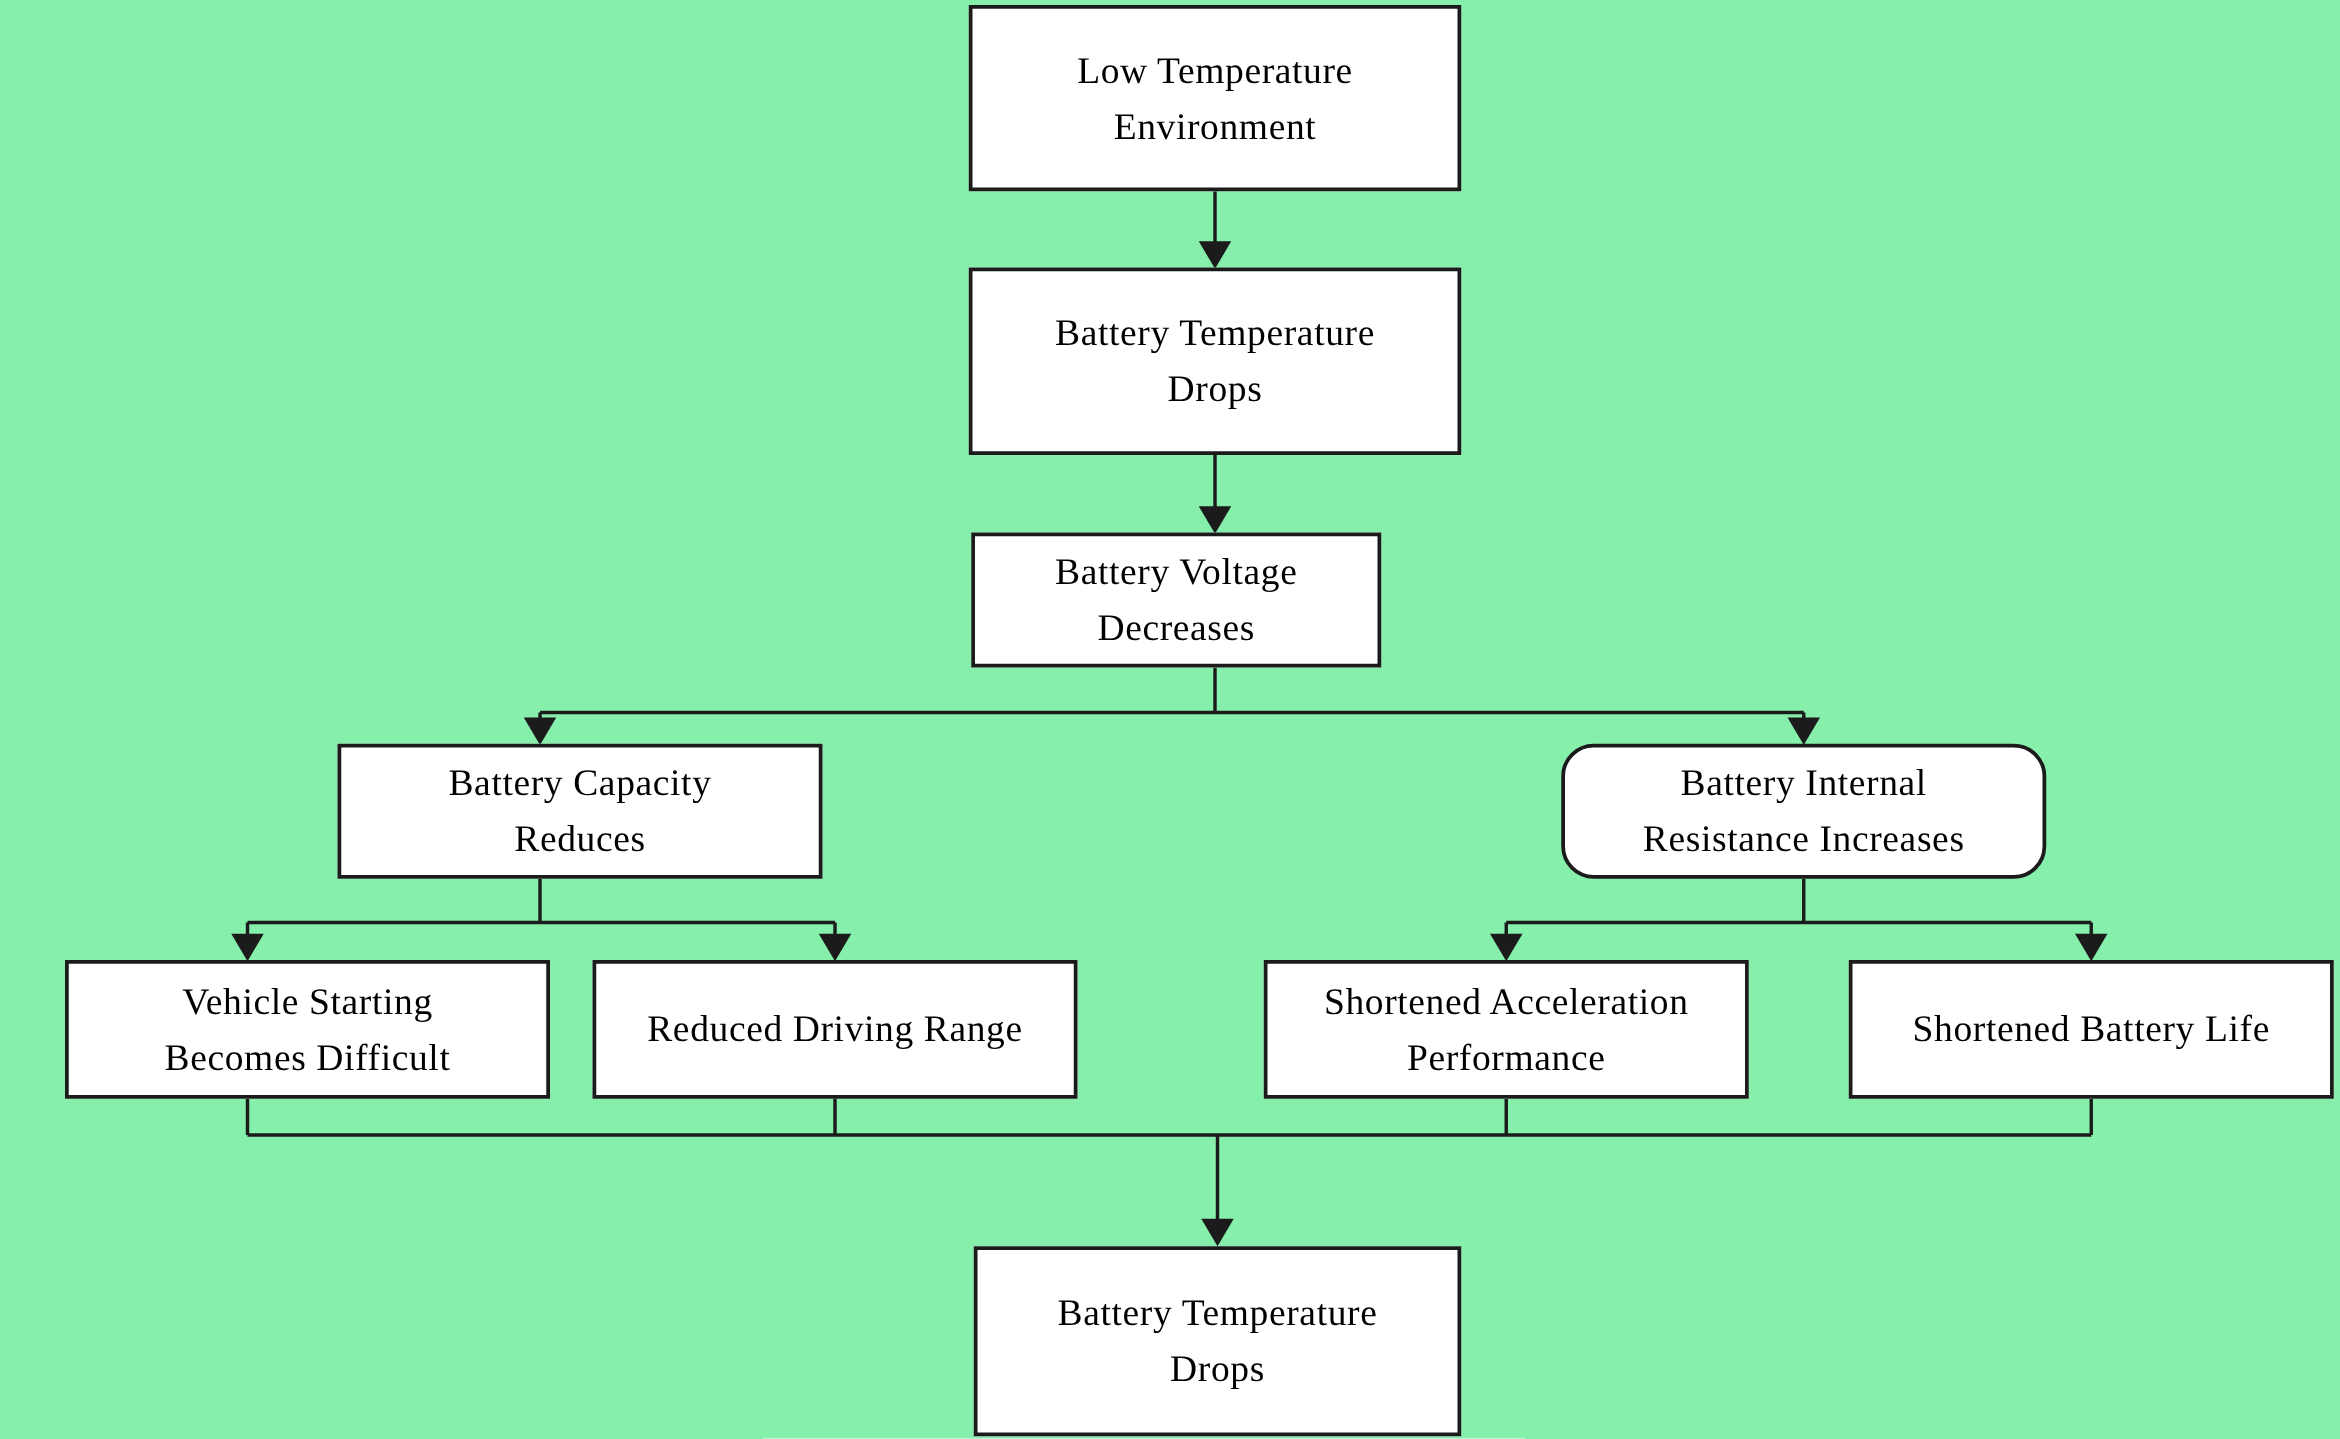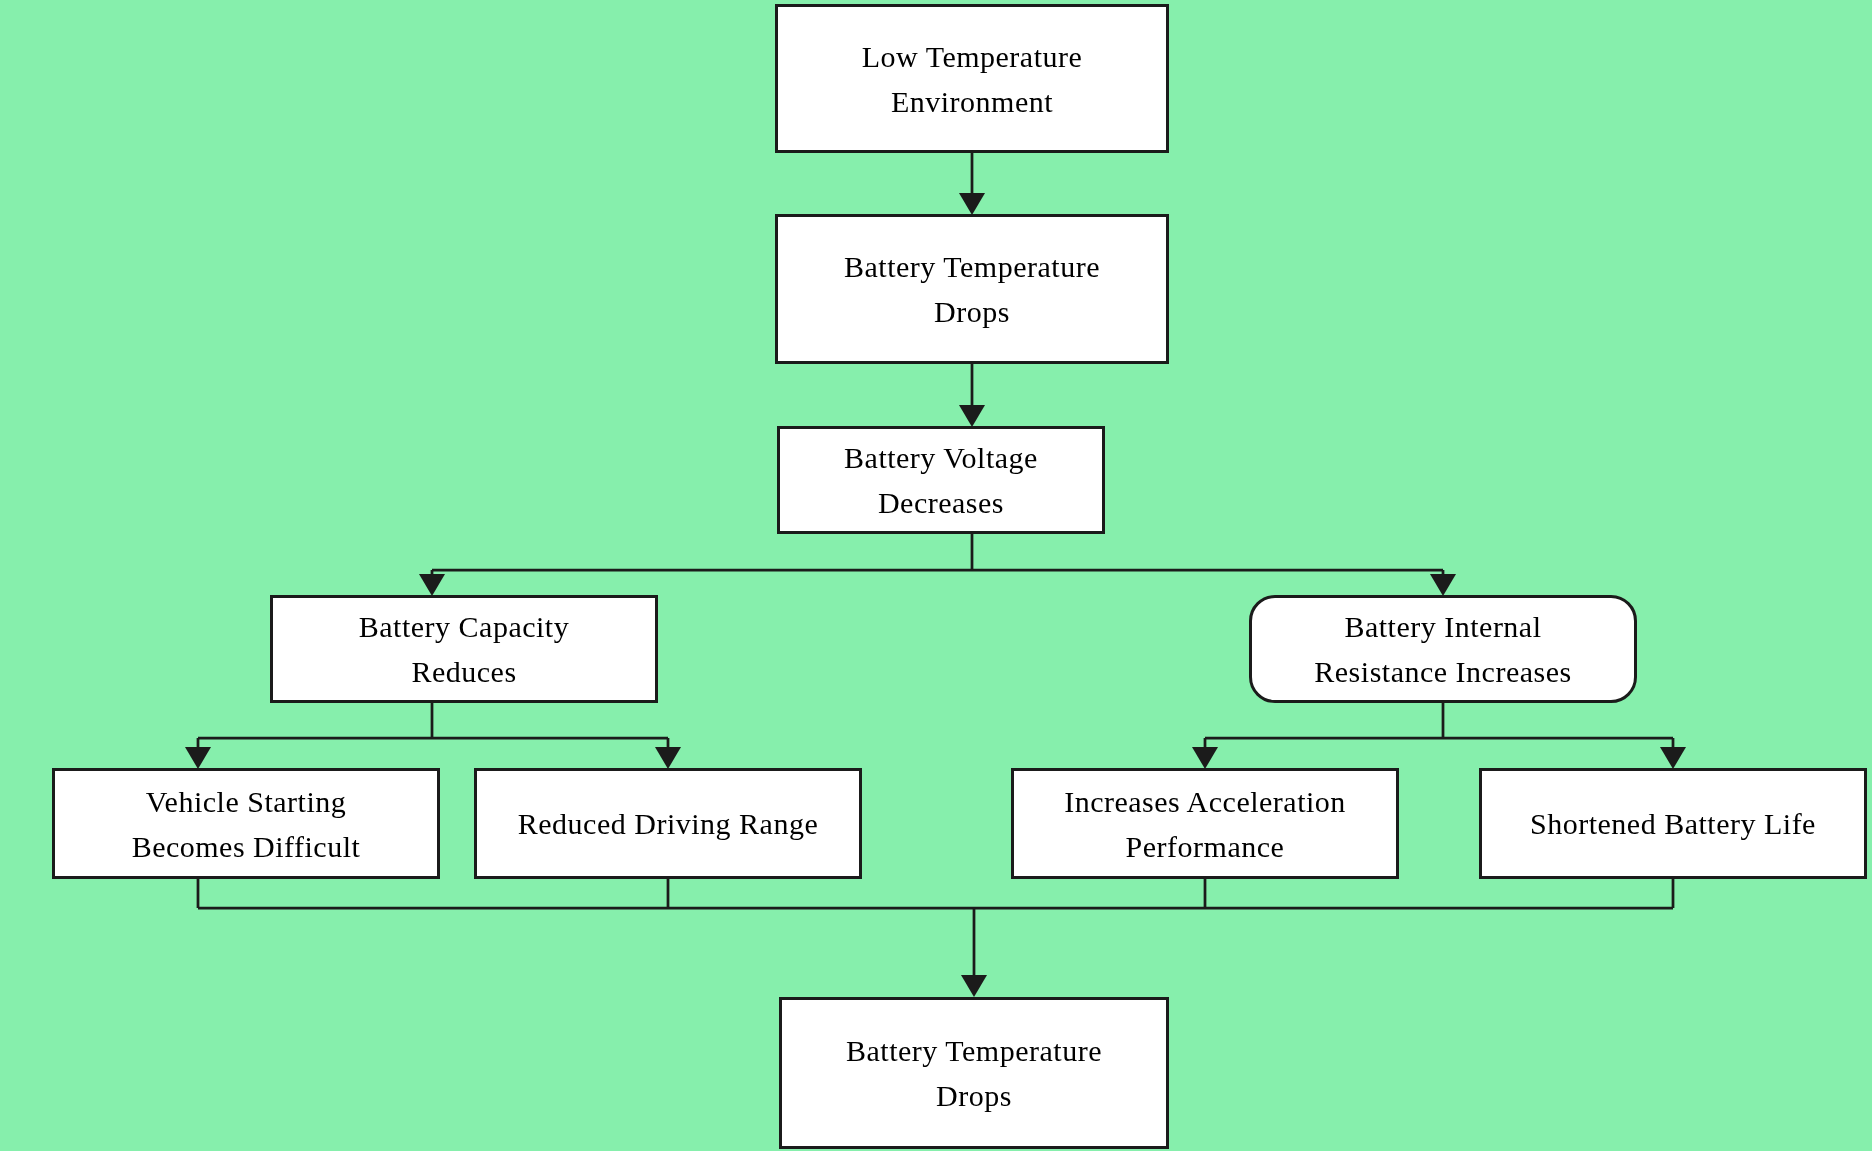--- a/index.html
+++ b/index.html
@@ -134,21 +134,21 @@
   <div class="node" id="n5">
     <span class="node-label">Vehicle Starting
 Becomes Difficult</span>
   </div>
 
   <div class="node" id="n6">
     <span class="node-label">Reduced Driving Range</span>
   </div>
 
   <div class="node" id="n7">
-    <span class="node-label">Increases Acceleration
+    <span class="node-label">Shortened Acceleration
 Performance</span>
   </div>
 
   <div class="node" id="n8">
     <span class="node-label">Shortened Battery Life</span>
   </div>
 
   <div class="node" id="n9">
     <span class="node-label">Battery Temperature
 Drops</span>

